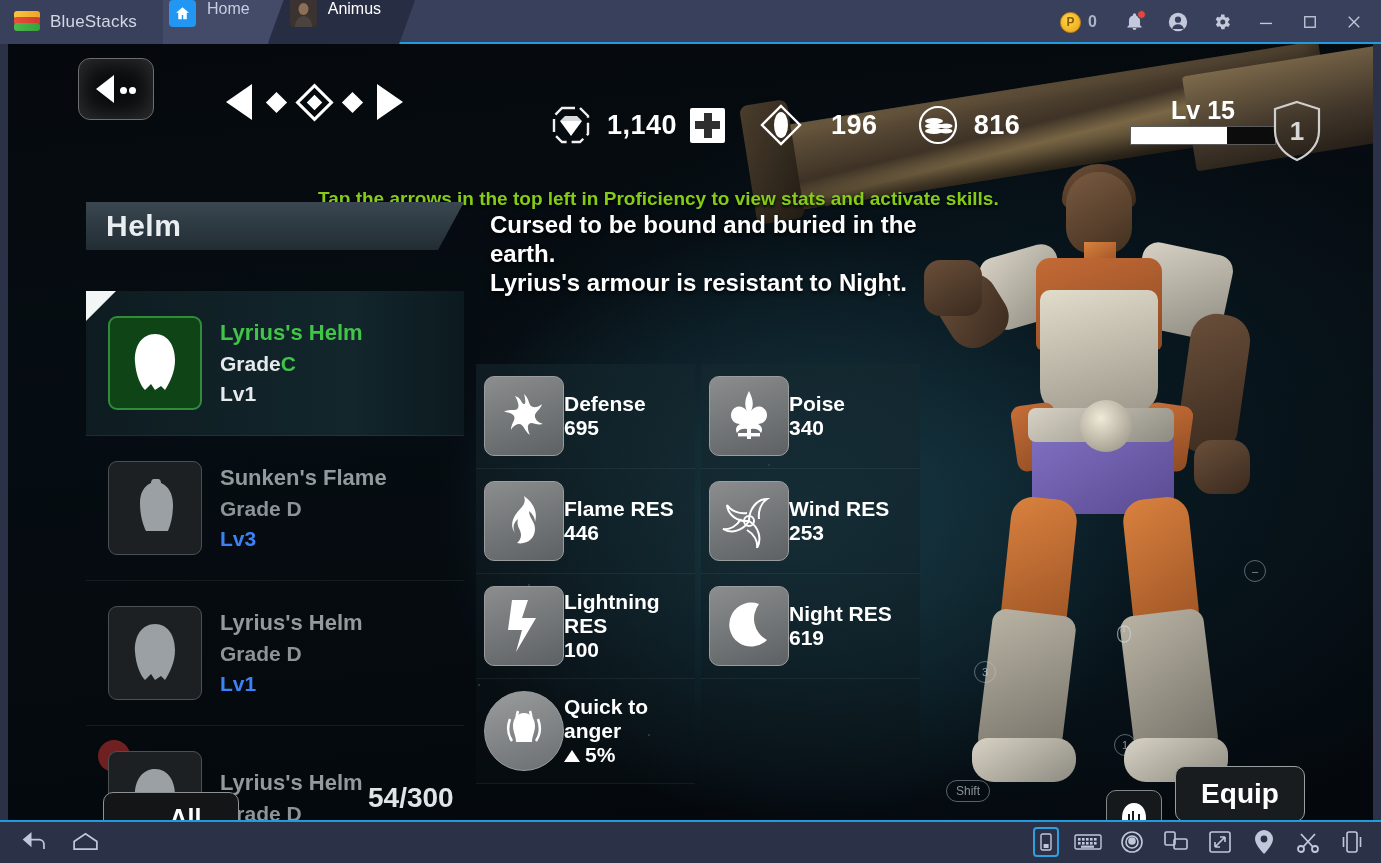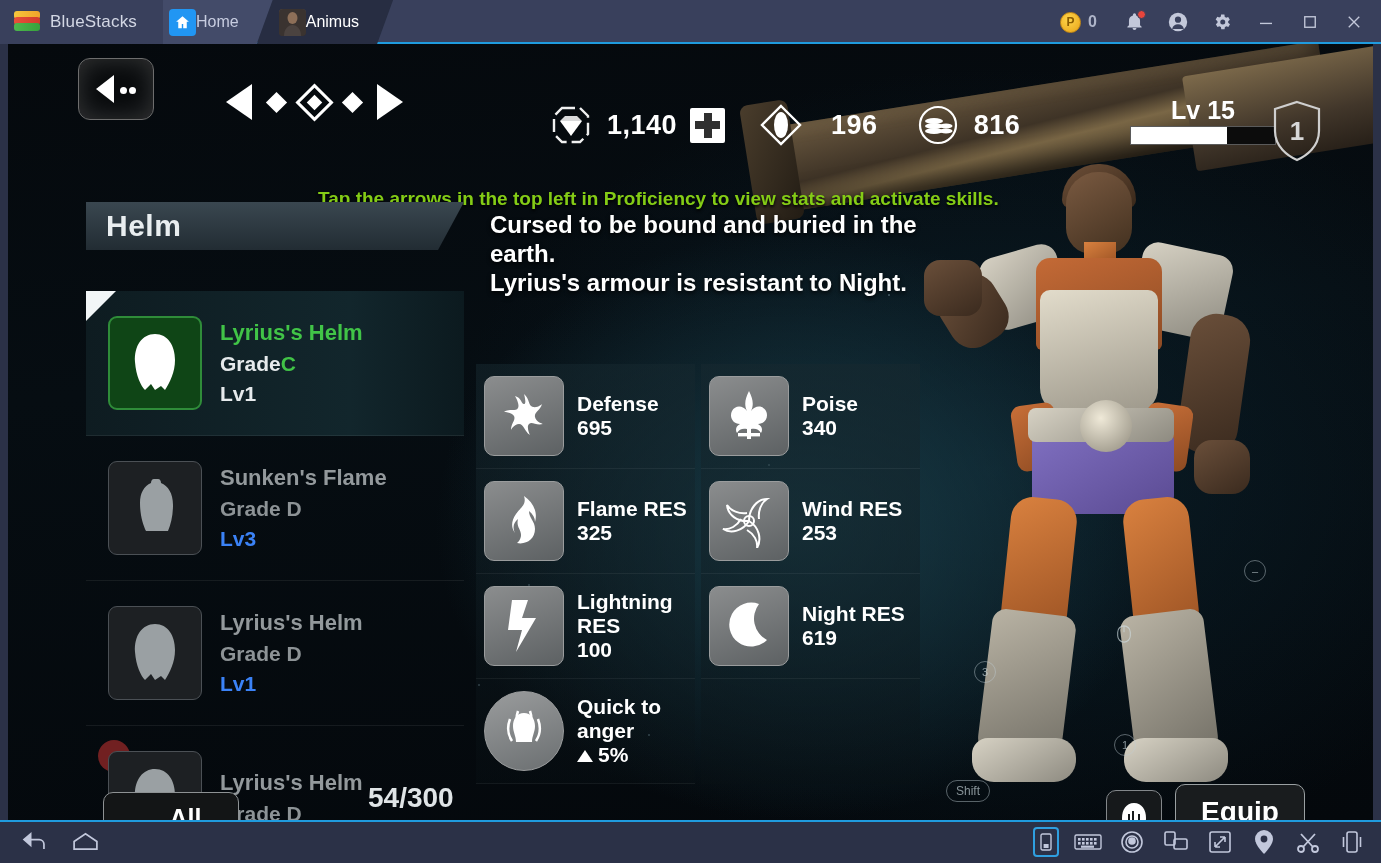--- a/index.html
+++ b/index.html
@@ -17,21 +17,21 @@
   .bs-brand { display:flex; align-items:center; gap:10px; padding:0 26px 0 14px;
     background:#39405c; position:relative; z-index:5; }
   .bs-brand-name { color:#d3d7e4; font-size:17px; letter-spacing:.2px; }
   .logo-stack { width:26px; height:22px; position:relative; }
   .logo-stack i { position:absolute; left:0; width:26px; height:8px; border-radius:3px; display:block;
     transform:skewX(-0deg); }
   .logo-stack i:nth-child(1){ top:0; background:linear-gradient(90deg,#f7c73b,#f0a32a); }
   .logo-stack i:nth-child(2){ top:6px; background:linear-gradient(90deg,#e8503a,#d13a2c); }
   .logo-stack i:nth-child(3){ top:12px; background:linear-gradient(90deg,#4db84d,#37a03c); }
 
-  .bs-tab { position:relative; display:flex; align-items:center; 
+  .bs-tab { position:relative; display:flex; gap:11px;
     padding:0 34px 0 22px; margin-left:-16px; cursor:pointer; }
   .bs-tab .tab-skew { position:absolute; inset:0; background:#434b69;
     clip-path:polygon(16px 0,100% 0,calc(100% - 16px) 100%,0 100%); }
   .bs-tab.active .tab-skew { background:#272d42; }
   .bs-tab > * { position:relative; z-index:2; }
   .bs-tab-label { color:#c8cde0; font-size:16px; }
   .bs-tab.active .bs-tab-label { color:#ffffff; }
   .tab-ico { width:27px; height:27px; border-radius:4px; display:flex; align-items:center;
     justify-content:center; flex:none; }
   .tab-ico.home { background:#2196f3; }
@@ -196,21 +196,21 @@
 
   
   #desc { left:482px; top:166px; width:430px; color:#fff; font-size:24px; font-weight:bold;
     line-height:29px; text-shadow:0 2px 4px rgba(0,0,0,.9); }
 
   
   #stats { left:468px; top:320px; width:448px; height:420px; display:flex; gap:6px; }
   .stat-col { width:219px; display:flex; flex-direction:column; }
   .stat-col.left { background:linear-gradient(180deg,rgba(22,40,47,.55),rgba(8,16,20,.35)); }
   .stat-col.right{ background:linear-gradient(180deg,rgba(22,40,47,.62),rgba(8,16,20,.4)); }
-  .stat-cell { height:111px; display:flex; align-items:center; gap:13px; padding:0 8px;
+  .stat-cell { height:111px; display:flex; align-items:center; padding:0 8px;
     border-bottom:1px solid rgba(255,255,255,.06); }
   .stat-ico { width:80px; height:80px; flex:none; border-radius:10px;
     background:linear-gradient(160deg,#8b8d8e,#5d6163); border:1px solid #9a9c9d;
     display:flex; align-items:center; justify-content:center; }
   .stat-ico.round { border-radius:50%; background:linear-gradient(160deg,#9a9c9d,#6b6f71); }
   .stat-txt { display:flex; flex-direction:column; }
   .stat-name { color:#fff; font-size:21px; font-weight:bold; line-height:24px; }
   .stat-val  { color:#fff; font-size:21px; font-weight:bold; line-height:24px; }
   .stat-val .up-tri { display:inline-block; width:0;height:0;
     border-left:8px solid transparent;border-right:8px solid transparent;border-bottom:12px solid #fff;
@@ -218,21 +218,21 @@
 
   
   #all-btn { left:95px; top:748px; width:136px; height:52px; border:1px solid #8e9294;
     border-radius:10px; background:#131516; display:flex; align-items:center; justify-content:center;
     cursor:pointer; }
   #all-btn span { color:#fff; font-size:25px; font-weight:bold;margin-left:29px; }
   #count { left:360px; top:738px; color:#dfe4e6; font-size:28px; font-weight:bold; }
   #helm-btn { left:1098px; top:746px; width:56px; height:56px; border:1px solid #83878a;
     border-radius:10px; background:#16191b; display:flex; align-items:center; justify-content:center;
     cursor:pointer; }
-  #equip-btn { left:1167px; top:740px; width:130px; height:56px; border:1px solid #9aa0a2;
+  #equip-btn { left:1167px; top:722px; width:130px; height:56px; border:1px solid #9aa0a2;
     border-radius:10px; background:#191c1e; display:flex; align-items:center; justify-content:center;
     cursor:pointer; }
   #equip-btn span { color:#fff; font-size:28px; font-weight:bold; }
 
   
   .km { position:absolute; border:1px solid rgba(190,205,210,.45); color:rgba(205,218,222,.65);
     display:flex; align-items:center; justify-content:center; font-size:11px; border-radius:50%; }
   .km.pill { border-radius:11px; padding:0 9px; height:22px; width:auto; font-size:12px; }
 
   
@@ -512,21 +512,21 @@
           </span>
         </div>
         <div class="stat-cell">
           <span class="stat-ico">
             <svg width="50" height="54" viewBox="0 0 50 54">
                 <path d="M25 2c3 9-4 12-8 18-5 7-5 14-1 19-3-6-1-11 3-14-2 8 3 10 3 16 0 5-4 8-4 8 9 2 18-4 18-14 0-8-6-11-6-18 4 3 6 7 6 11 3-10-2-20-11-26z" fill="#fff"></path>
               </svg>
           </span>
           <span class="stat-txt">
             <span class="stat-name">Flame RES</span>
-            <span class="stat-val">325</span>
+            <span class="stat-val">446</span>
           </span>
         </div>
         <div class="stat-cell">
           <span class="stat-ico">
             <svg width="40" height="56" viewBox="0 0 40 56">
                 <path d="M8 2h16l-6 18h14L12 54l6-22H4z" fill="#fff"></path>
               </svg>
           </span>
           <span class="stat-txt">
             <span class="stat-name">Lightning RES</span>

